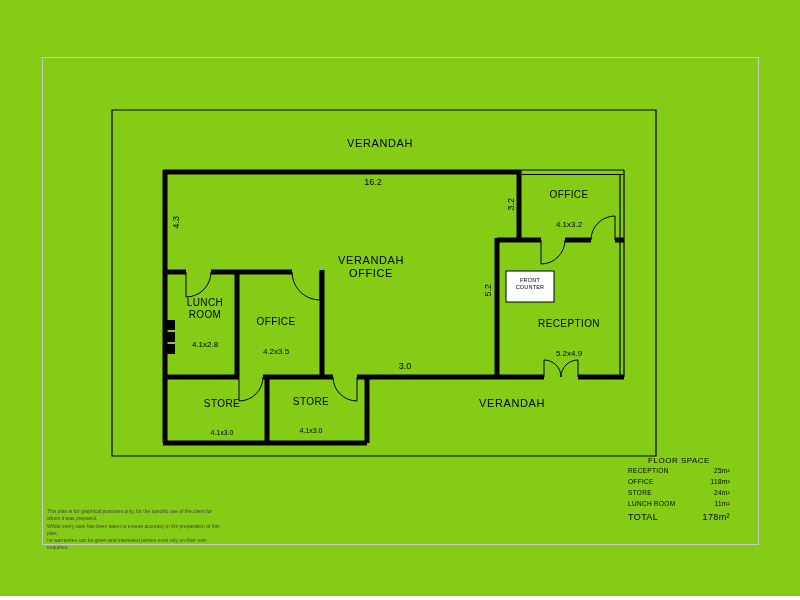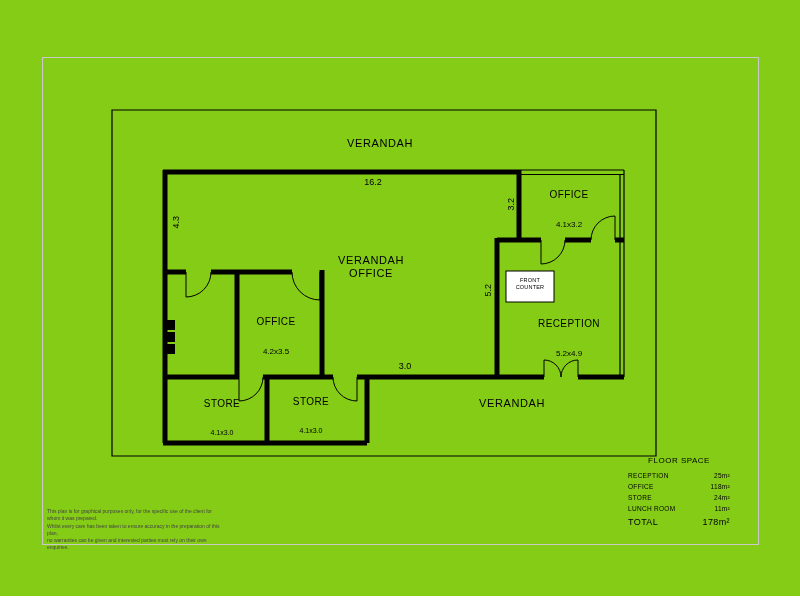--- a/index.html
+++ b/index.html
@@ -9,21 +9,21 @@
          border:1px solid #c9c9c9;}
   svg{position:absolute;left:0;top:0;}
   .lbl{position:absolute;text-align:center;line-height:1.18;white-space:nowrap;color:#000;}
   .room-name{font-size:10px;letter-spacing:.4px;}
   .room-size{font-size:8px;margin-top:19px;}
   .big{font-size:11px;letter-spacing:.6px;}
   .dim{font-size:9px;}
   .rot{transform:rotate(-90deg);}
   .tiny{font-size:5.5px;line-height:1.2;letter-spacing:.2px;}
   .legend{position:absolute;left:628px;top:456px;width:102px;}
-  .legend-title{font-size:8px;text-align:center;letter-spacing:.5px;margin-bottom:5px;}
+  .legend-title{font-size:8px;text-align:center;letter-spacing:.5px;}
   .legend-row{display:flex;justify-content:space-between;font-size:6.5px;
               letter-spacing:.3px;line-height:11px;}
   .legend-total{display:flex;justify-content:space-between;font-size:9px;
                 letter-spacing:.4px;margin-top:3px;gap:16px;}
   .disclaimer{position:absolute;left:47px;top:508px;width:175px;font-size:5px;
               color:#444;line-height:1.45;}
 </style>
 </head>
 <body>
 
@@ -86,20 +86,25 @@
   <div class="lbl" style="left:529px;top:189px;width:80px;">
     <div class="room-name">OFFICE</div>
     <div class="room-size">4.1x3.2</div>
   </div>
 
   <div class="lbl" style="left:311px;top:254px;width:120px;">
     <div class="big">VERANDAH</div>
     <div class="big">OFFICE</div>
   </div>
 
+  <div class="lbl" style="left:175px;top:297px;width:60px;">
+    <div class="room-name">LUNCH</div>
+    <div class="room-name">ROOM</div>
+    <div class="room-size">4.1x2.8</div>
+  </div>
 
   <div class="lbl" style="left:236px;top:316px;width:80px;">
     <div class="room-name">OFFICE</div>
     <div class="room-size">4.2x3.5</div>
   </div>
 
   <div class="lbl tiny" style="left:508px;top:277px;width:44px;">
     <div>FRONT</div>
     <div>COUNTER</div>
   </div>

